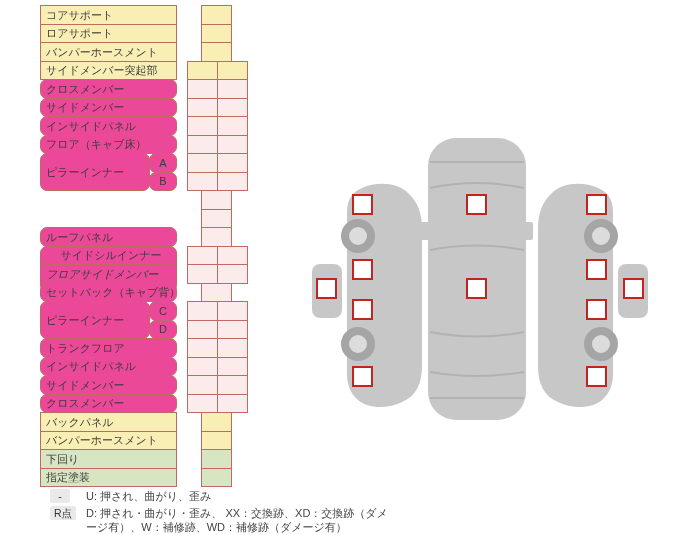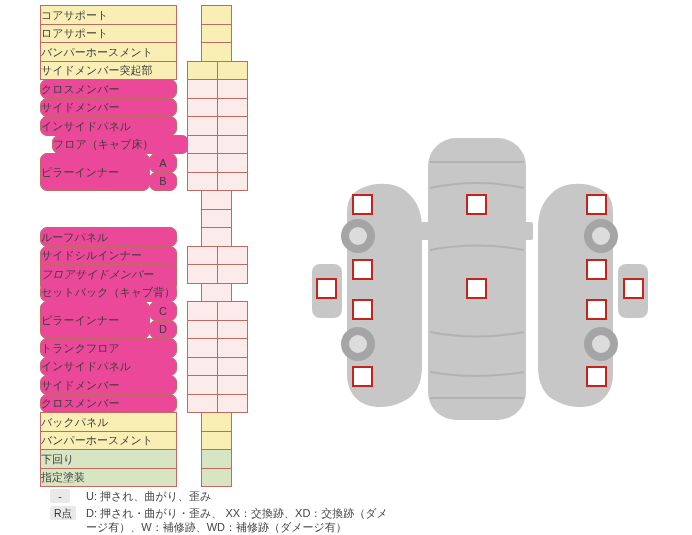--- a/index.html
+++ b/index.html
@@ -4,21 +4,21 @@
 <style>
   * { margin:0; padding:0; box-sizing:border-box; }
   html,body { background:#ffffff; }
   body { font-family:"Liberation Sans","DejaVu Sans",sans-serif; }
   .page { position:relative; width:692px; height:535px; background:#fff; overflow:hidden; }
 
   
   #parts-table { position:absolute; left:40px; top:5px; width:212px; height:484px; }
   .cell { position:absolute; font-size:11px; color:#3c3c3c; border:1px solid #c06b62;
           overflow:hidden; white-space:nowrap; }
-  .lab  { }
+  .lab  { padding-left:5px; }
   .sub  { text-align:center; padding-left:0; }
   .yellow { background:#f9efb5; }
   .pink.lab  { background:#ec4899;border-radius:7px; }
   .pink.chk  { background:#fcebeb; }
   .green { background:#d8e5c3; }
 
   
   #diagram { position:absolute; left:300px; top:128px; width:360px; height:300px; }
   #diagram svg { position:absolute; left:0; top:0; }
   .sq { position:absolute; width:21px; height:21px; background:#ffffff; border:2px solid #c4241c; }
@@ -51,36 +51,36 @@
       <div class="cell chk yellow" style="left: 177px; top: 56px; width: 31px; height: 19px; line-height: 17px;"></div>
       <div class="cell lab pink" style="left: 0px; top: 74px; width: 137px; height: 20px; line-height: 18px;">クロスメンバー</div>
       <div class="cell chk pink" style="left: 147px; top: 74px; width: 31px; height: 20px; line-height: 18px;"></div>
       <div class="cell chk pink" style="left: 177px; top: 74px; width: 31px; height: 20px; line-height: 18px;"></div>
       <div class="cell lab pink" style="left: 0px; top: 93px; width: 137px; height: 19px; line-height: 17px;">サイドメンバー</div>
       <div class="cell chk pink" style="left: 147px; top: 93px; width: 31px; height: 19px; line-height: 17px;"></div>
       <div class="cell chk pink" style="left: 177px; top: 93px; width: 31px; height: 19px; line-height: 17px;"></div>
       <div class="cell lab pink" style="left: 0px; top: 111px; width: 137px; height: 20px; line-height: 18px;">インサイドパネル</div>
       <div class="cell chk pink" style="left: 147px; top: 111px; width: 31px; height: 20px; line-height: 18px;"></div>
       <div class="cell chk pink" style="left: 177px; top: 111px; width: 31px; height: 20px; line-height: 18px;"></div>
-      <div class="cell lab pink" style="left: 0px; top: 130px; width: 137px; height: 19px; line-height: 17px; margin-left: 12px;">フロア（キャブ床）</div>
+      <div class="cell lab pink" style="left: 0px; top: 130px; width: 137px; height: 19px; line-height: 17px;">フロア（キャブ床）</div>
       <div class="cell chk pink" style="left: 147px; top: 130px; width: 31px; height: 19px; line-height: 17px;"></div>
       <div class="cell chk pink" style="left: 177px; top: 130px; width: 31px; height: 19px; line-height: 17px;"></div>
       <div class="cell lab pink" style="left: 0px; top: 148px; width: 110px; height: 38px; line-height: 36px;">ピラーインナー</div>
       <div class="cell lab sub pink" style="left: 109px; top: 148px; width: 28px; height: 20px; line-height: 18px;">A</div>
       <div class="cell chk pink" style="left: 147px; top: 148px; width: 31px; height: 20px; line-height: 18px;"></div>
       <div class="cell chk pink" style="left: 177px; top: 148px; width: 31px; height: 20px; line-height: 18px;"></div>
       <div class="cell lab sub pink" style="left: 109px; top: 167px; width: 28px; height: 19px; line-height: 17px;">B</div>
       <div class="cell chk pink" style="left: 147px; top: 167px; width: 31px; height: 19px; line-height: 17px;"></div>
       <div class="cell chk pink" style="left: 177px; top: 167px; width: 31px; height: 19px; line-height: 17px;"></div>
       <div class="cell chk pink" style="left: 161px; top: 185px; width: 31px; height: 20px; line-height: 18px;"></div>
       <div class="cell lab pink" style="left: 0px; top: 204px; width: 137px; height: 19px; line-height: 17px; margin-top: 48px;">センターフロア</div>
       <div class="cell chk pink" style="left: 161px; top: 204px; width: 31px; height: 19px; line-height: 17px;"></div>
       <div class="cell lab pink" style="left: 0px; top: 222px; width: 137px; height: 20px; line-height: 18px;">ルーフパネル</div>
       <div class="cell chk pink" style="left: 161px; top: 222px; width: 31px; height: 20px; line-height: 18px;"></div>
-      <div class="cell lab pink" style="left: 0px; top: 241px; width: 137px; height: 34px; line-height: 17px;">サイドシルインナー</div>
+      <div class="cell lab pink" style="left: 0px; top: 241px; width: 137px; height: 34px; line-height: 17px; text-align: center;">サイドシルインナー</div>
       <div class="cell chk pink" style="left: 147px; top: 241px; width: 31px; height: 19px; line-height: 17px;"></div>
       <div class="cell chk pink" style="left: 177px; top: 241px; width: 31px; height: 19px; line-height: 17px;"></div>
       <div class="cell lab pink" style="left: 0px; top: 259px; width: 137px; height: 28px; line-height: 18px; font-style: italic;">フロアサイドメンバー</div>
       <div class="cell chk pink" style="left: 147px; top: 259px; width: 31px; height: 20px; line-height: 18px;"></div>
       <div class="cell chk pink" style="left: 177px; top: 259px; width: 31px; height: 20px; line-height: 18px;"></div>
       <div class="cell lab pink" style="left: 0px; top: 278px; width: 137px; height: 19px; line-height: 17px;">セットバック（キャブ背）</div>
       <div class="cell chk pink" style="left: 161px; top: 278px; width: 31px; height: 19px; line-height: 17px;"></div>
       <div class="cell lab pink" style="left: 0px; top: 296px; width: 110px; height: 38px; line-height: 36px;">ピラーインナー</div>
       <div class="cell lab sub pink" style="left: 109px; top: 296px; width: 28px; height: 20px; line-height: 18px;">C</div>
       <div class="cell chk pink" style="left: 147px; top: 296px; width: 31px; height: 20px; line-height: 18px;"></div>

